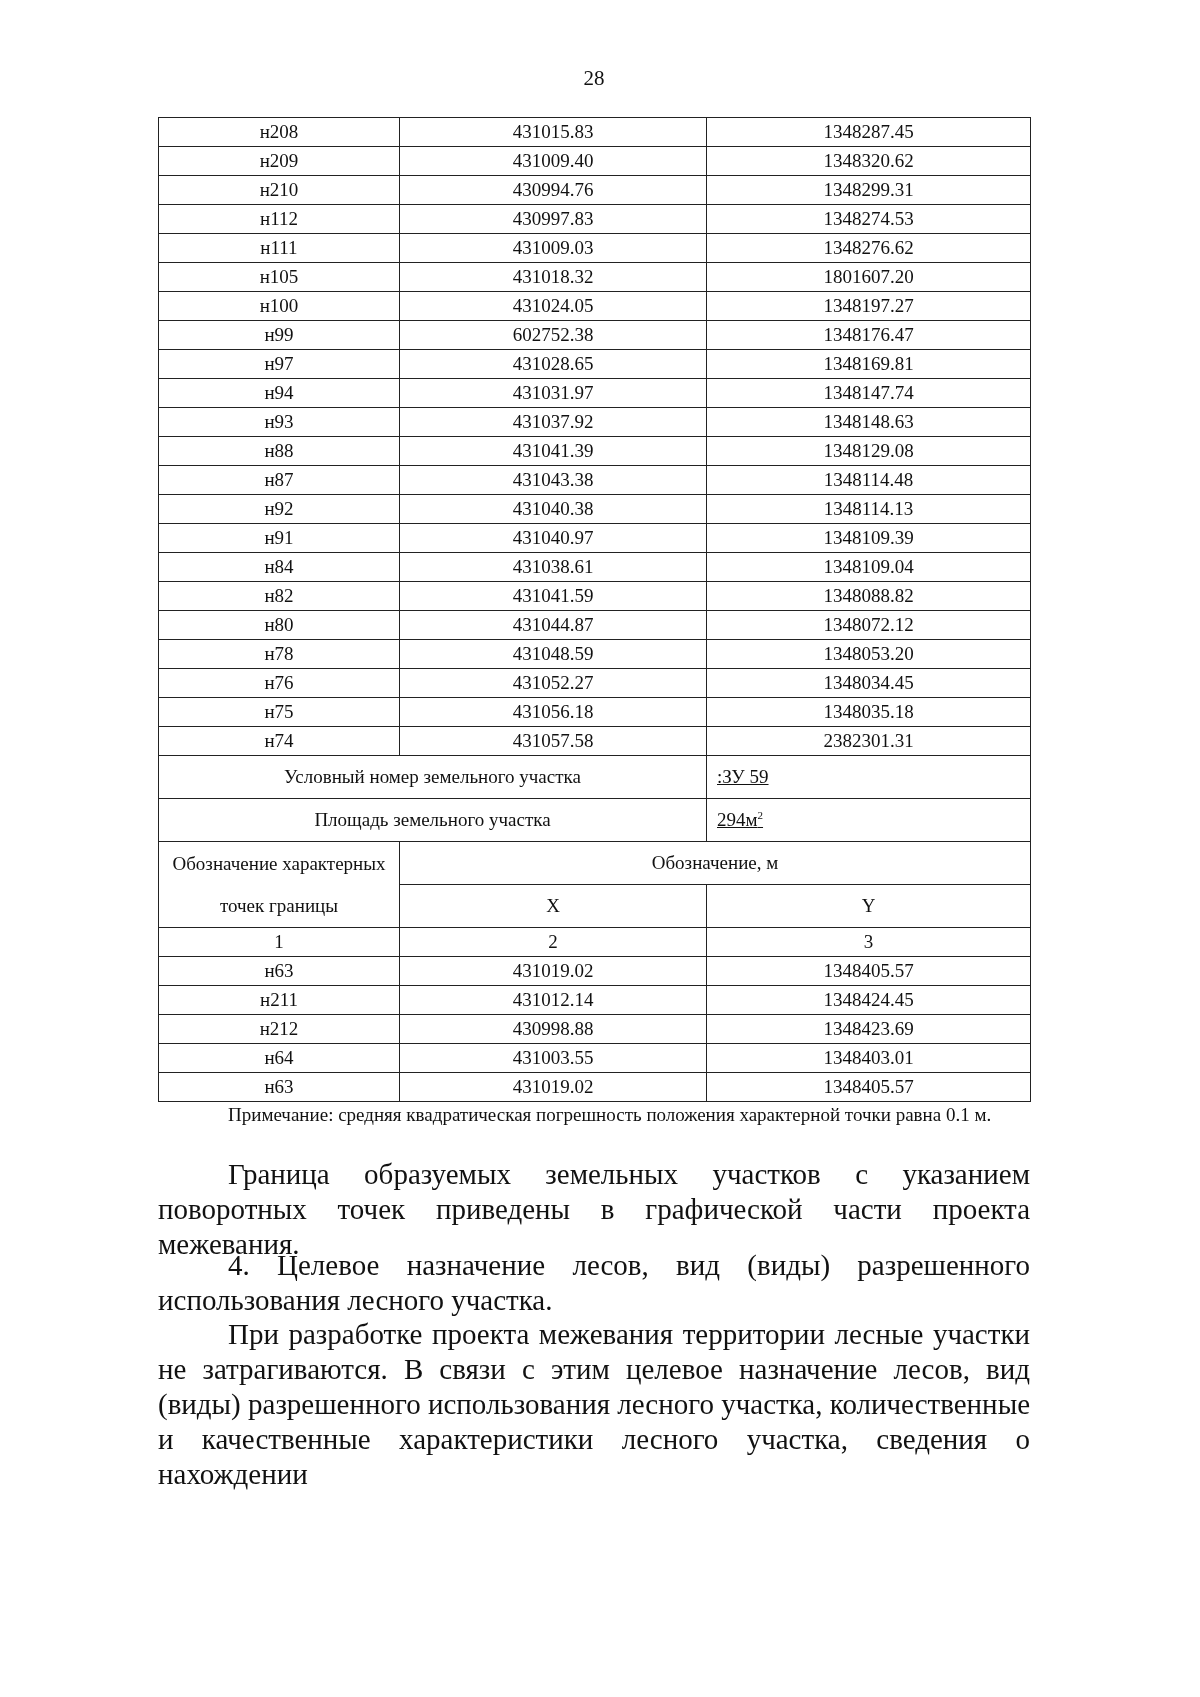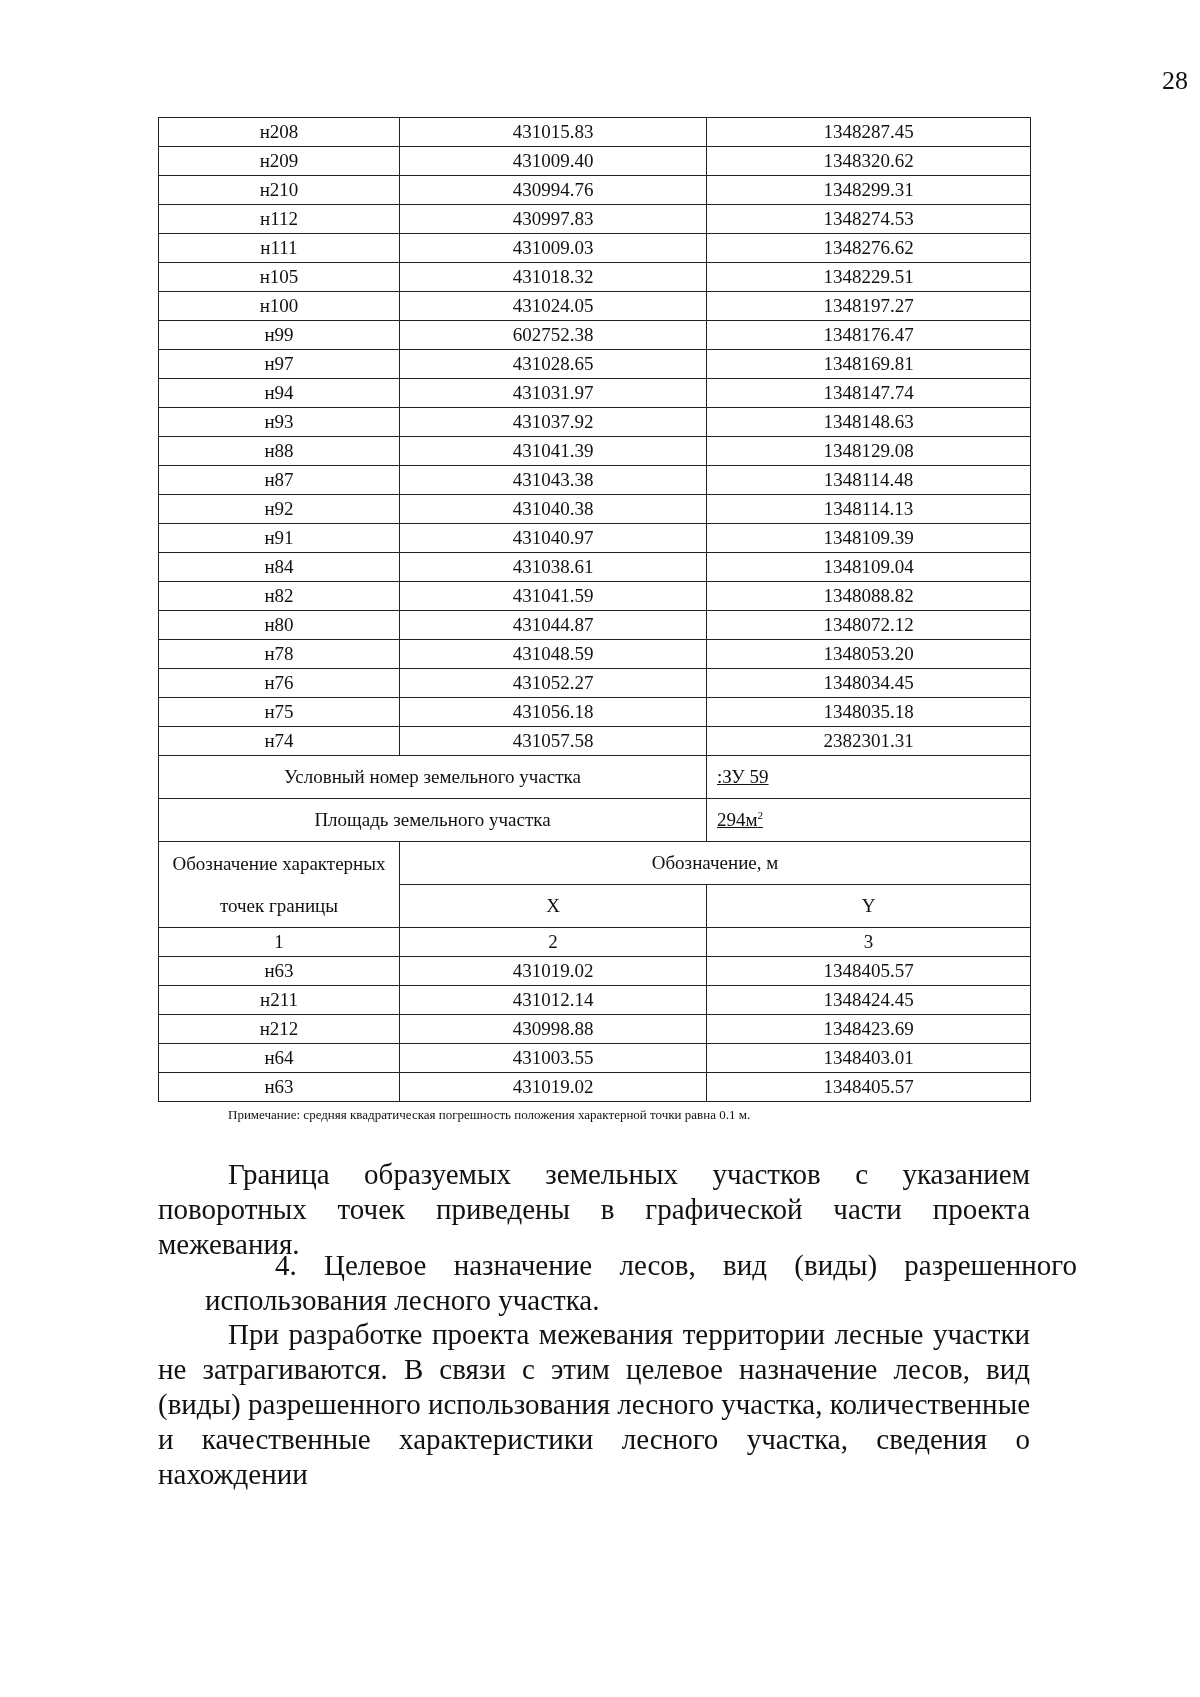--- a/index.html
+++ b/index.html
@@ -2,41 +2,41 @@
 <html><head>
   <meta charset="utf-8">
   <style>
     html, body { margin: 0; padding: 0; background: #ffffff; }
     body {
       width: 1200px; height: 1697px; position: relative; overflow: hidden;
       font-family: "Liberation Serif", "DejaVu Serif", serif; color: #111;
     }
     .page-number {
       position: absolute; top: 66px; left: 0; width: 1188px;
-      text-align: right; font-size: 26px;
+      text-align: center; font-size: 21px;
     }
     table.coords {
       position: absolute; left: 158px; top: 117px; width: 872px;
       border-collapse: collapse; table-layout: fixed; font-size: 19px;
     }
     table.coords td {
       border: 1px solid #222; text-align: center; padding: 0;
       height: 28px; line-height: 28px; vertical-align: middle;
     }
     table.coords col.c1 { width: 241px; }
     table.coords col.c2 { width: 307px; }
     table.coords col.c3 { width: 324px; }
     table.coords tr.tall td { height: 42px; line-height: 42px; }
     table.coords td.left { text-align: left; padding-left: 10px; margin-left: 25px; }
     table.coords td.multi { line-height: 23px; }
     .u { text-decoration: underline; }
     sup { font-size: 11px; line-height: 0; }
     .note {
       position: absolute; left: 158px; top: 1100px; width: 872px;
-      font-size: 13px; line-height: 30px; text-align: justify;
+      font-size: 19px; line-height: 30px; text-align: justify;
     }
     .para {
       position: absolute; left: 158px; width: 872px;
       font-size: 29px; line-height: 35px; text-align: justify;
     }
     .indent { text-indent: 70px; }
     .justify-last { text-align-last: justify; font-family: Liberation Serif, serif; }
   </style>
 </head>
 <body>
@@ -71,21 +71,21 @@
         <td>1348274.53</td>
       </tr>
       <tr>
         <td>н111</td>
         <td>431009.03</td>
         <td>1348276.62</td>
       </tr>
       <tr>
         <td>н105</td>
         <td>431018.32</td>
-        <td>1348229.51</td>
+        <td>1801607.20</td>
       </tr>
       <tr>
         <td>н100</td>
         <td>431024.05</td>
         <td>1348197.27</td>
       </tr>
       <tr>
         <td>н99</td>
         <td>602752.38</td>
         <td>1348176.47</td>
@@ -209,14 +209,14 @@
         <td>н63</td>
         <td>431019.02</td>
         <td>1348405.57</td>
       </tr>
     </tbody>
 </table>
 
 <div class="note" style="text-indent:70px;">Примечание: средняя квадратическая погрешность положения характерной точки равна 0.1 м.</div>
 
 <div class="para indent" style="top:1157px;">Граница образуемых земельных участков с указанием поворотных точек приведены в графической части проекта межевания.</div>
-<div class="para indent" style="top:1248px;margin-left:47px;">4. Целевое назначение лесов, вид (виды) разрешенного использования лесного участка.</div>
+<div class="para indent" style="top:1248px;">4. Целевое назначение лесов, вид (виды) разрешенного использования лесного участка.</div>
 <div class="para indent justify-last" style="top:1317px;">При разработке проекта межевания территории лесные участки не затрагиваются. В связи с этим целевое назначение лесов, вид (виды) разрешенного использования лесного участка, количественные и качественные характеристики лесного участка, сведения о нахождении</div>
 
 </body></html>

